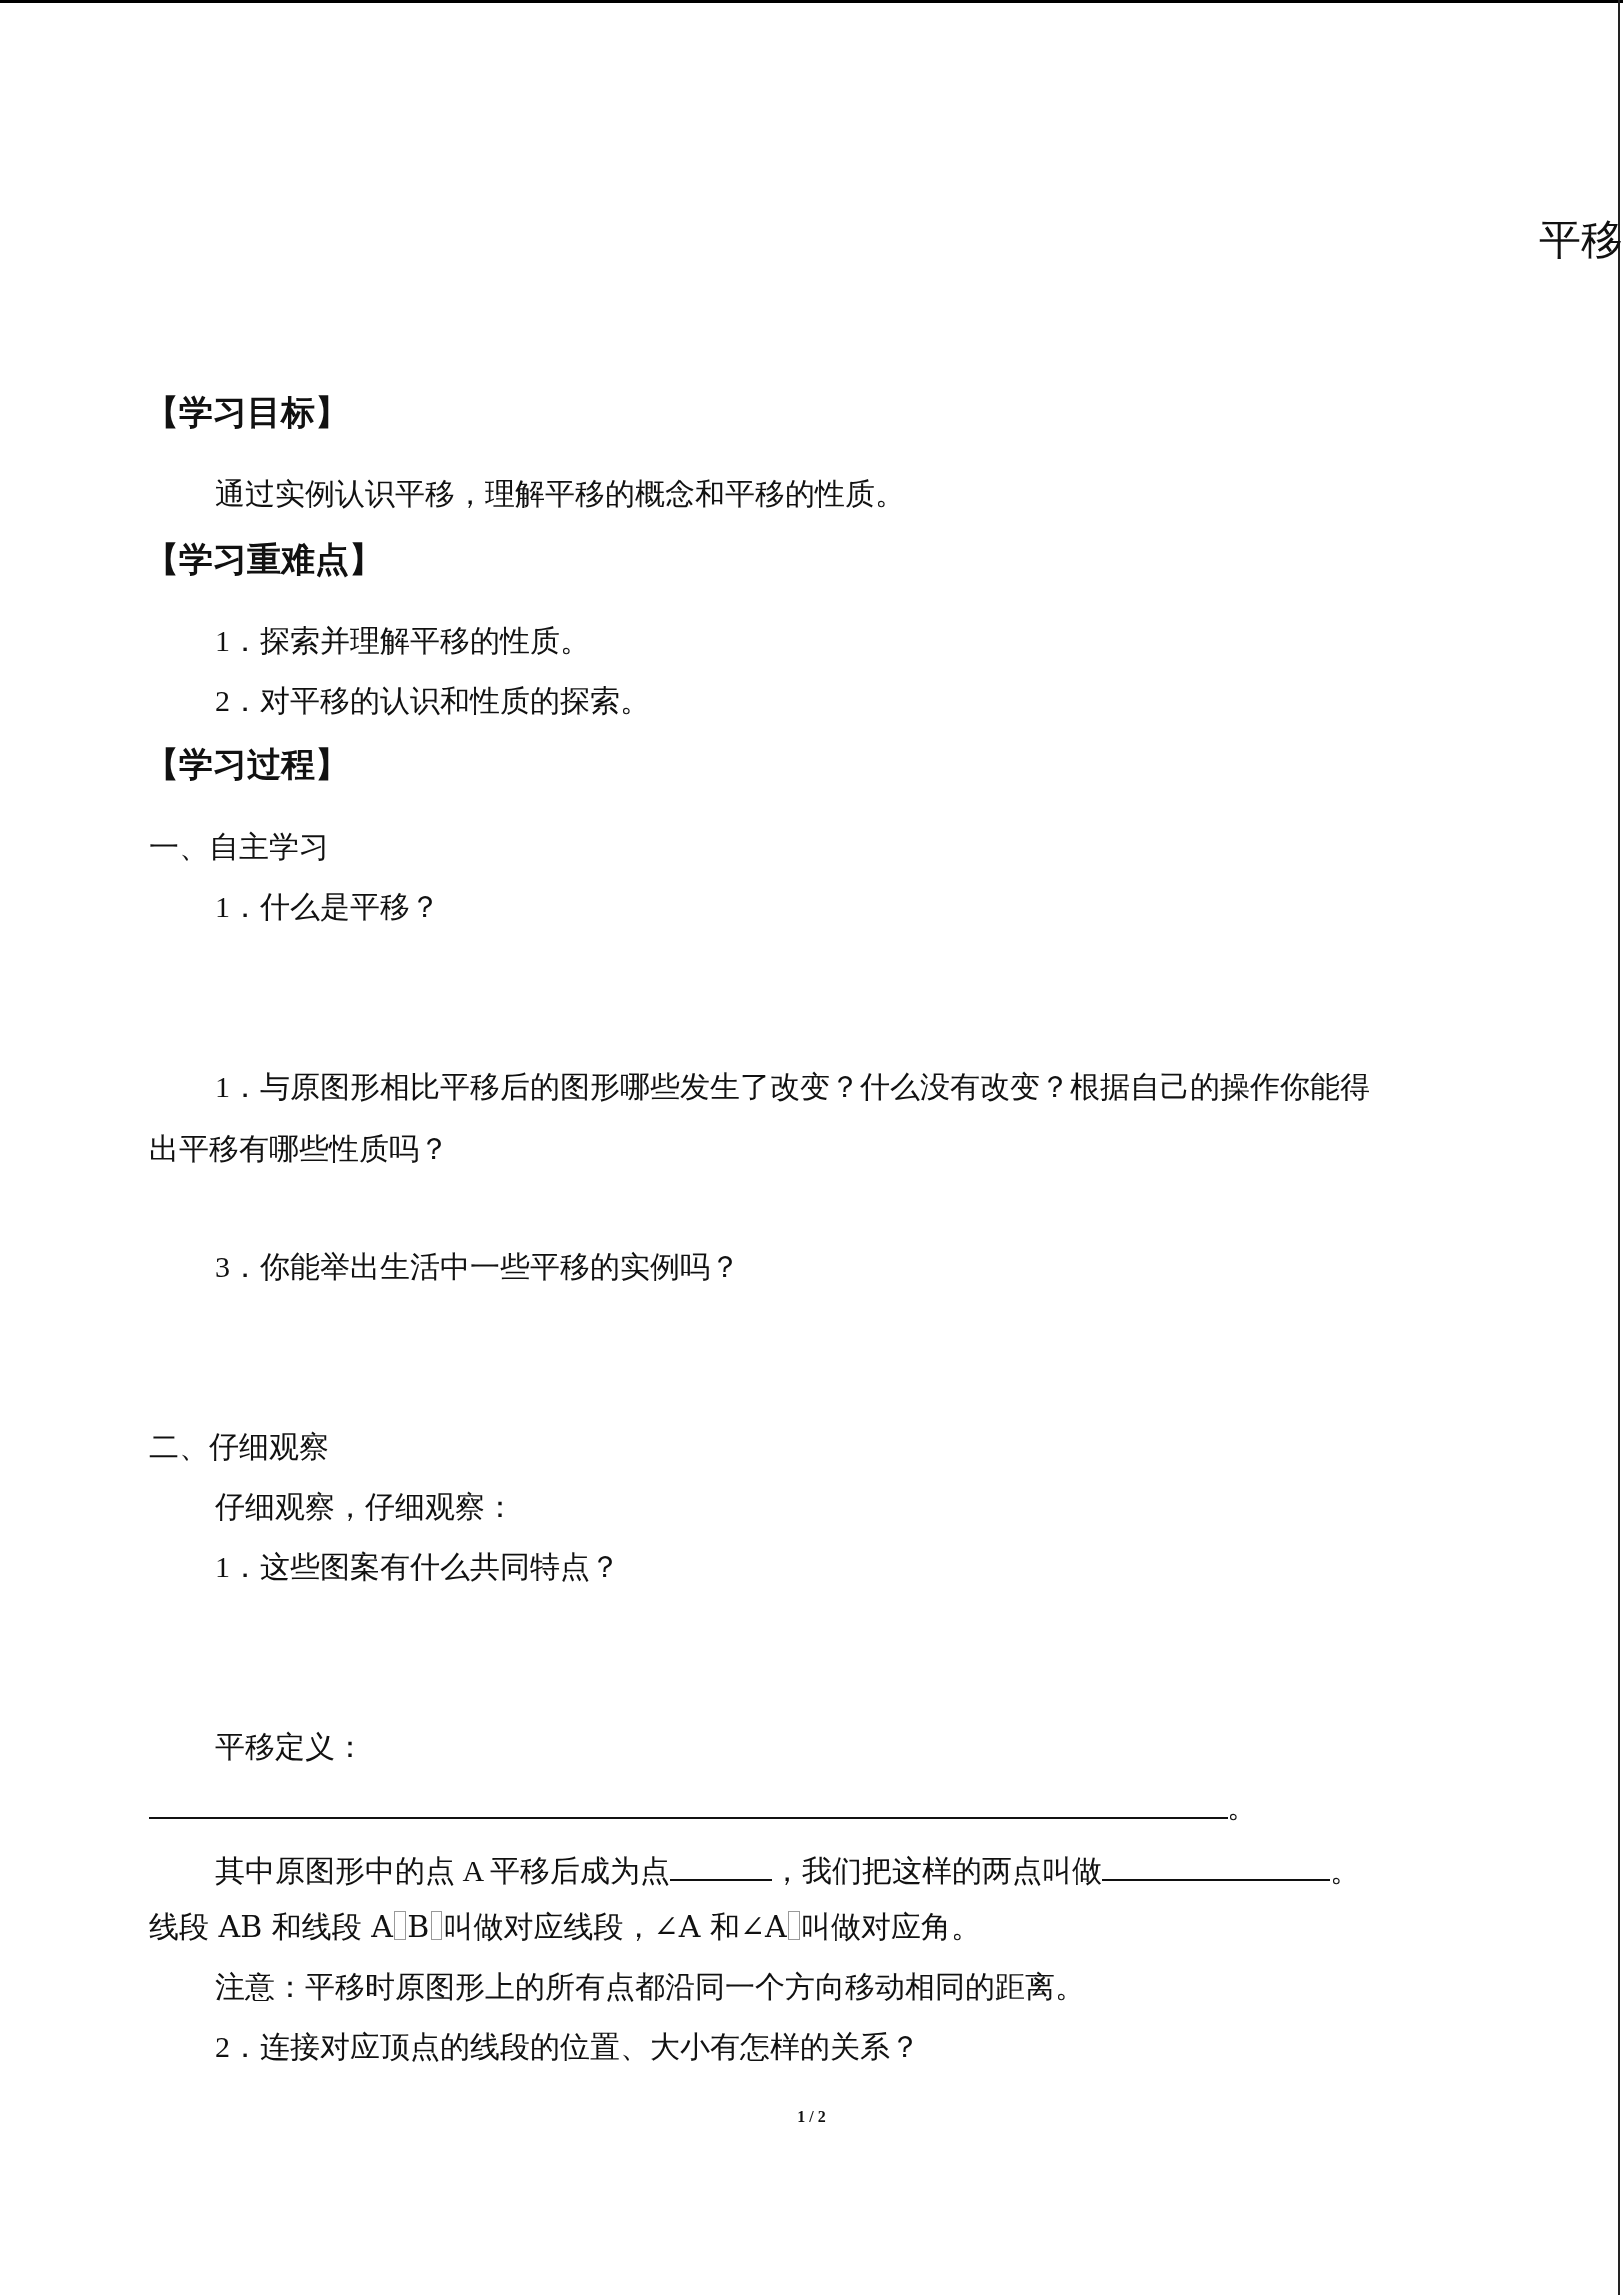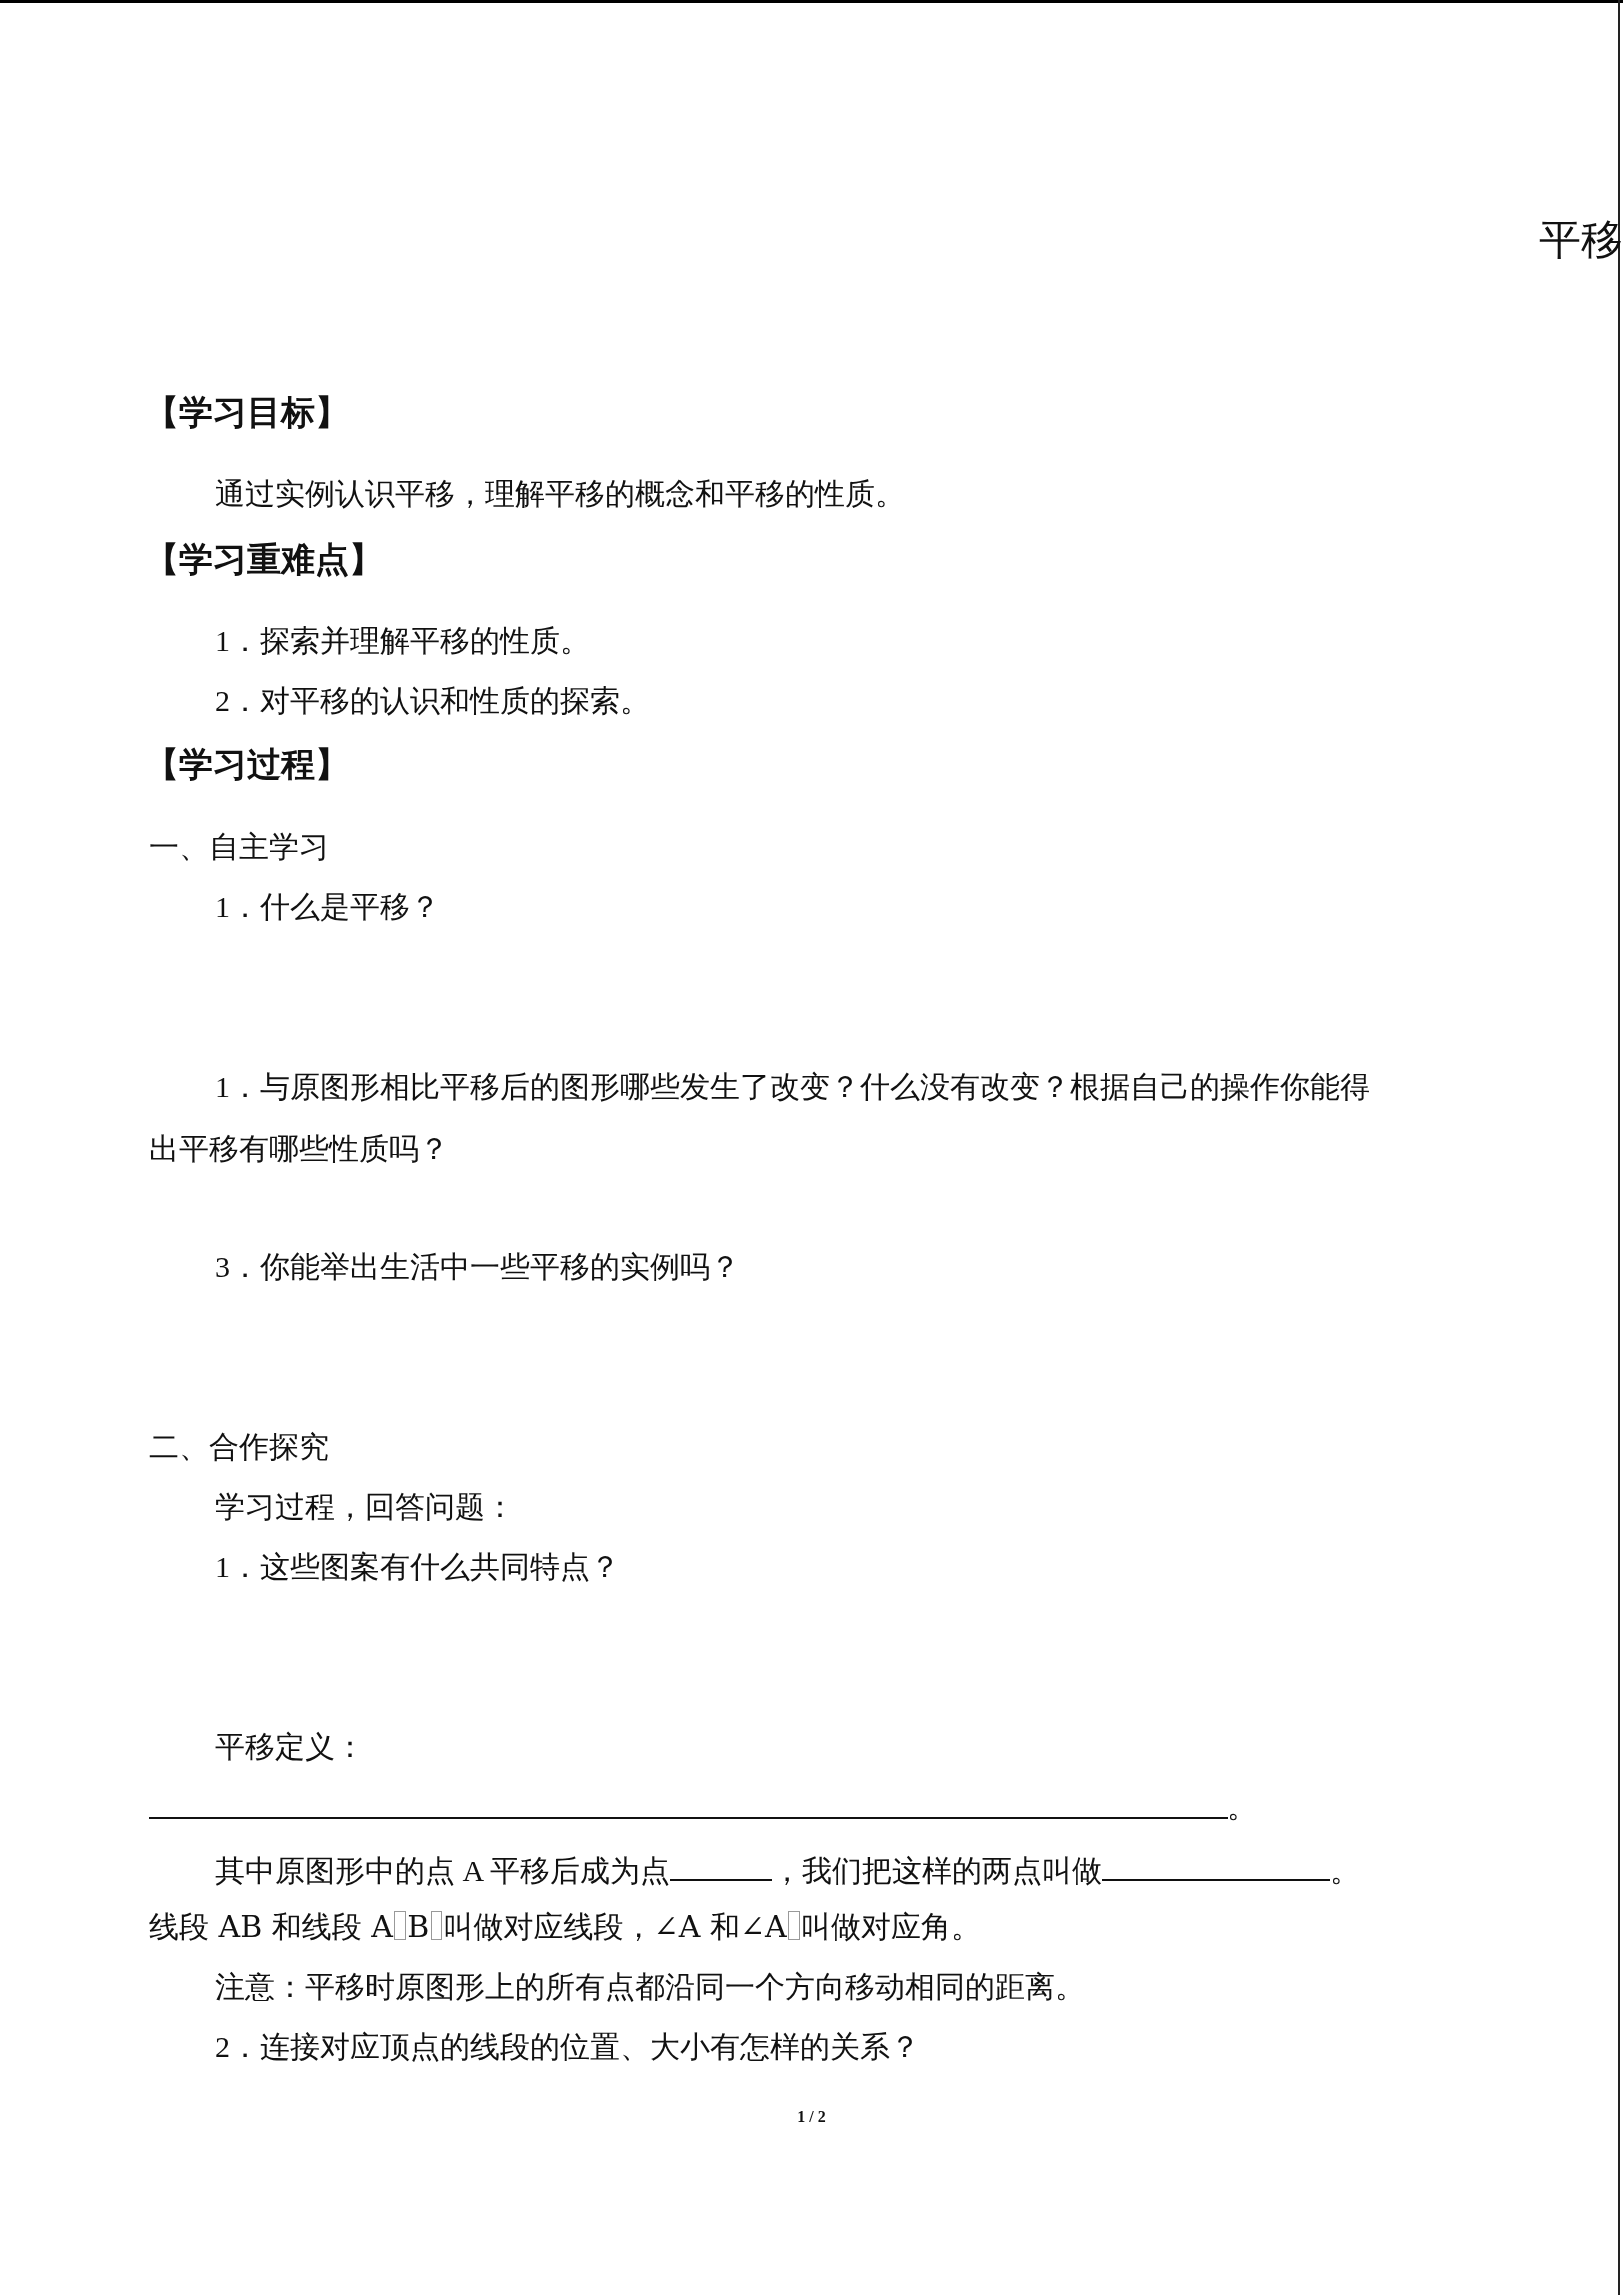--- a/index.html
+++ b/index.html
@@ -39,22 +39,22 @@
 <div class="line indent" style="top:682px">2．对平移的认识和性质的探索。</div>
 
 <div class="heading" style="top:744px">【学习过程】</div>
 
 <div class="line flush" style="top:828px">一、自主学习</div>
 <div class="line indent" style="top:888px">1．什么是平移？</div>
 <div class="line indent" style="top:1068px">1．与原图形相比平移后的图形哪些发生了改变？什么没有改变？根据自己的操作你能得</div>
 <div class="line flush" style="top:1130px">出平移有哪些性质吗？</div>
 <div class="line indent" style="top:1248px">3．你能举出生活中一些平移的实例吗？</div>
 
-<div class="line flush" style="top:1428px">二、合作探究</div>
-<div class="line indent" style="top:1488px">学习过程，回答问题：</div>
+<div class="line flush" style="top:1428px">二、仔细观察</div>
+<div class="line indent" style="top:1488px">仔细观察，仔细观察：</div>
 <div class="line indent" style="top:1548px">1．这些图案有什么共同特点？</div>
 
 <div class="line indent" style="top:1728px">平移定义：</div>
 <div class="def-line"></div>
 <div class="def-period">。</div>
 
 <div class="line indent" style="top:1849px">
   <span>其中原图形中的点 A 平移后成为点</span><span class="blank" style="width:102px"></span><span>，我们把这样的两点叫做</span><span class="blank" style="width:228px"></span><span>。</span>
 </div>
 

